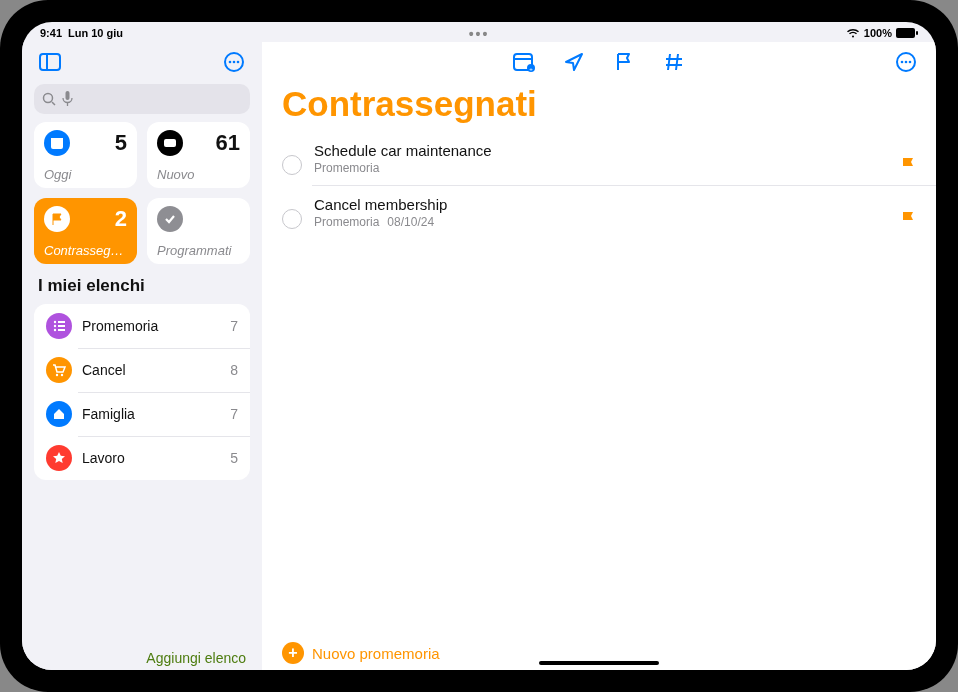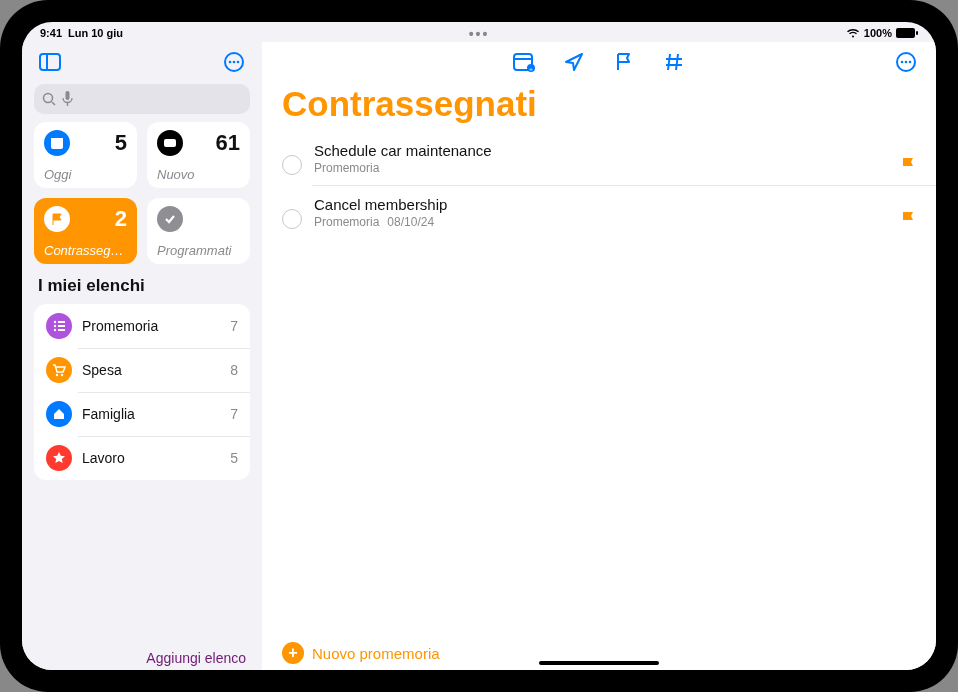--- a/index.html
+++ b/index.html
@@ -174,21 +174,21 @@
     color: #fff; font-size: 14px;
   }
   .list-row .name { flex: 1; font-size: 14px; color: #111; }
   .list-row .cnt  { font-size: 14px; color: #8A8A8E; }
   .sidebar-footer {
     margin-top: auto;
     display: flex;
     justify-content: flex-end;
     padding: 10px 16px 4px 16px;
   }
-  .link-blue { color: #701a75; font-size: 14px; cursor: pointer; text-align: center; }
+  .link-blue { color: #4d7c0f; font-size: 14px; cursor: pointer; text-align: center; }
   
   .main {
     flex: 1;
     background: #fff;
     display: flex;
     flex-direction: column;
     position: relative;
   }
   .main-toolbar {
     height: 40px;
@@ -402,21 +402,21 @@
               <div class="cnt">7</div>
             </div>
             <div class="list-row">
               <div class="list-icon bg-orange2">
                 <svg width="14" height="14" viewBox="0 0 14 14">
                   <path d="M1 2h2l2 7h6l2-5H4" stroke="#fff" stroke-width="1.5" fill="none"></path>
                   <circle cx="5" cy="12" r="1.2" fill="#fff"></circle>
                   <circle cx="10" cy="12" r="1.2" fill="#fff"></circle>
                 </svg>
               </div>
-              <div class="name">Spesa</div>
+              <div class="name">Cancel</div>
               <div class="cnt">8</div>
             </div>
             <div class="list-row">
               <div class="list-icon bg-bluehome">
                 <svg width="14" height="14" viewBox="0 0 14 14">
                   <path d="M2 7l5-5 5 5v5H2z" fill="#fff"></path>
                 </svg>
               </div>
               <div class="name">Famiglia</div>
               <div class="cnt">7</div>

